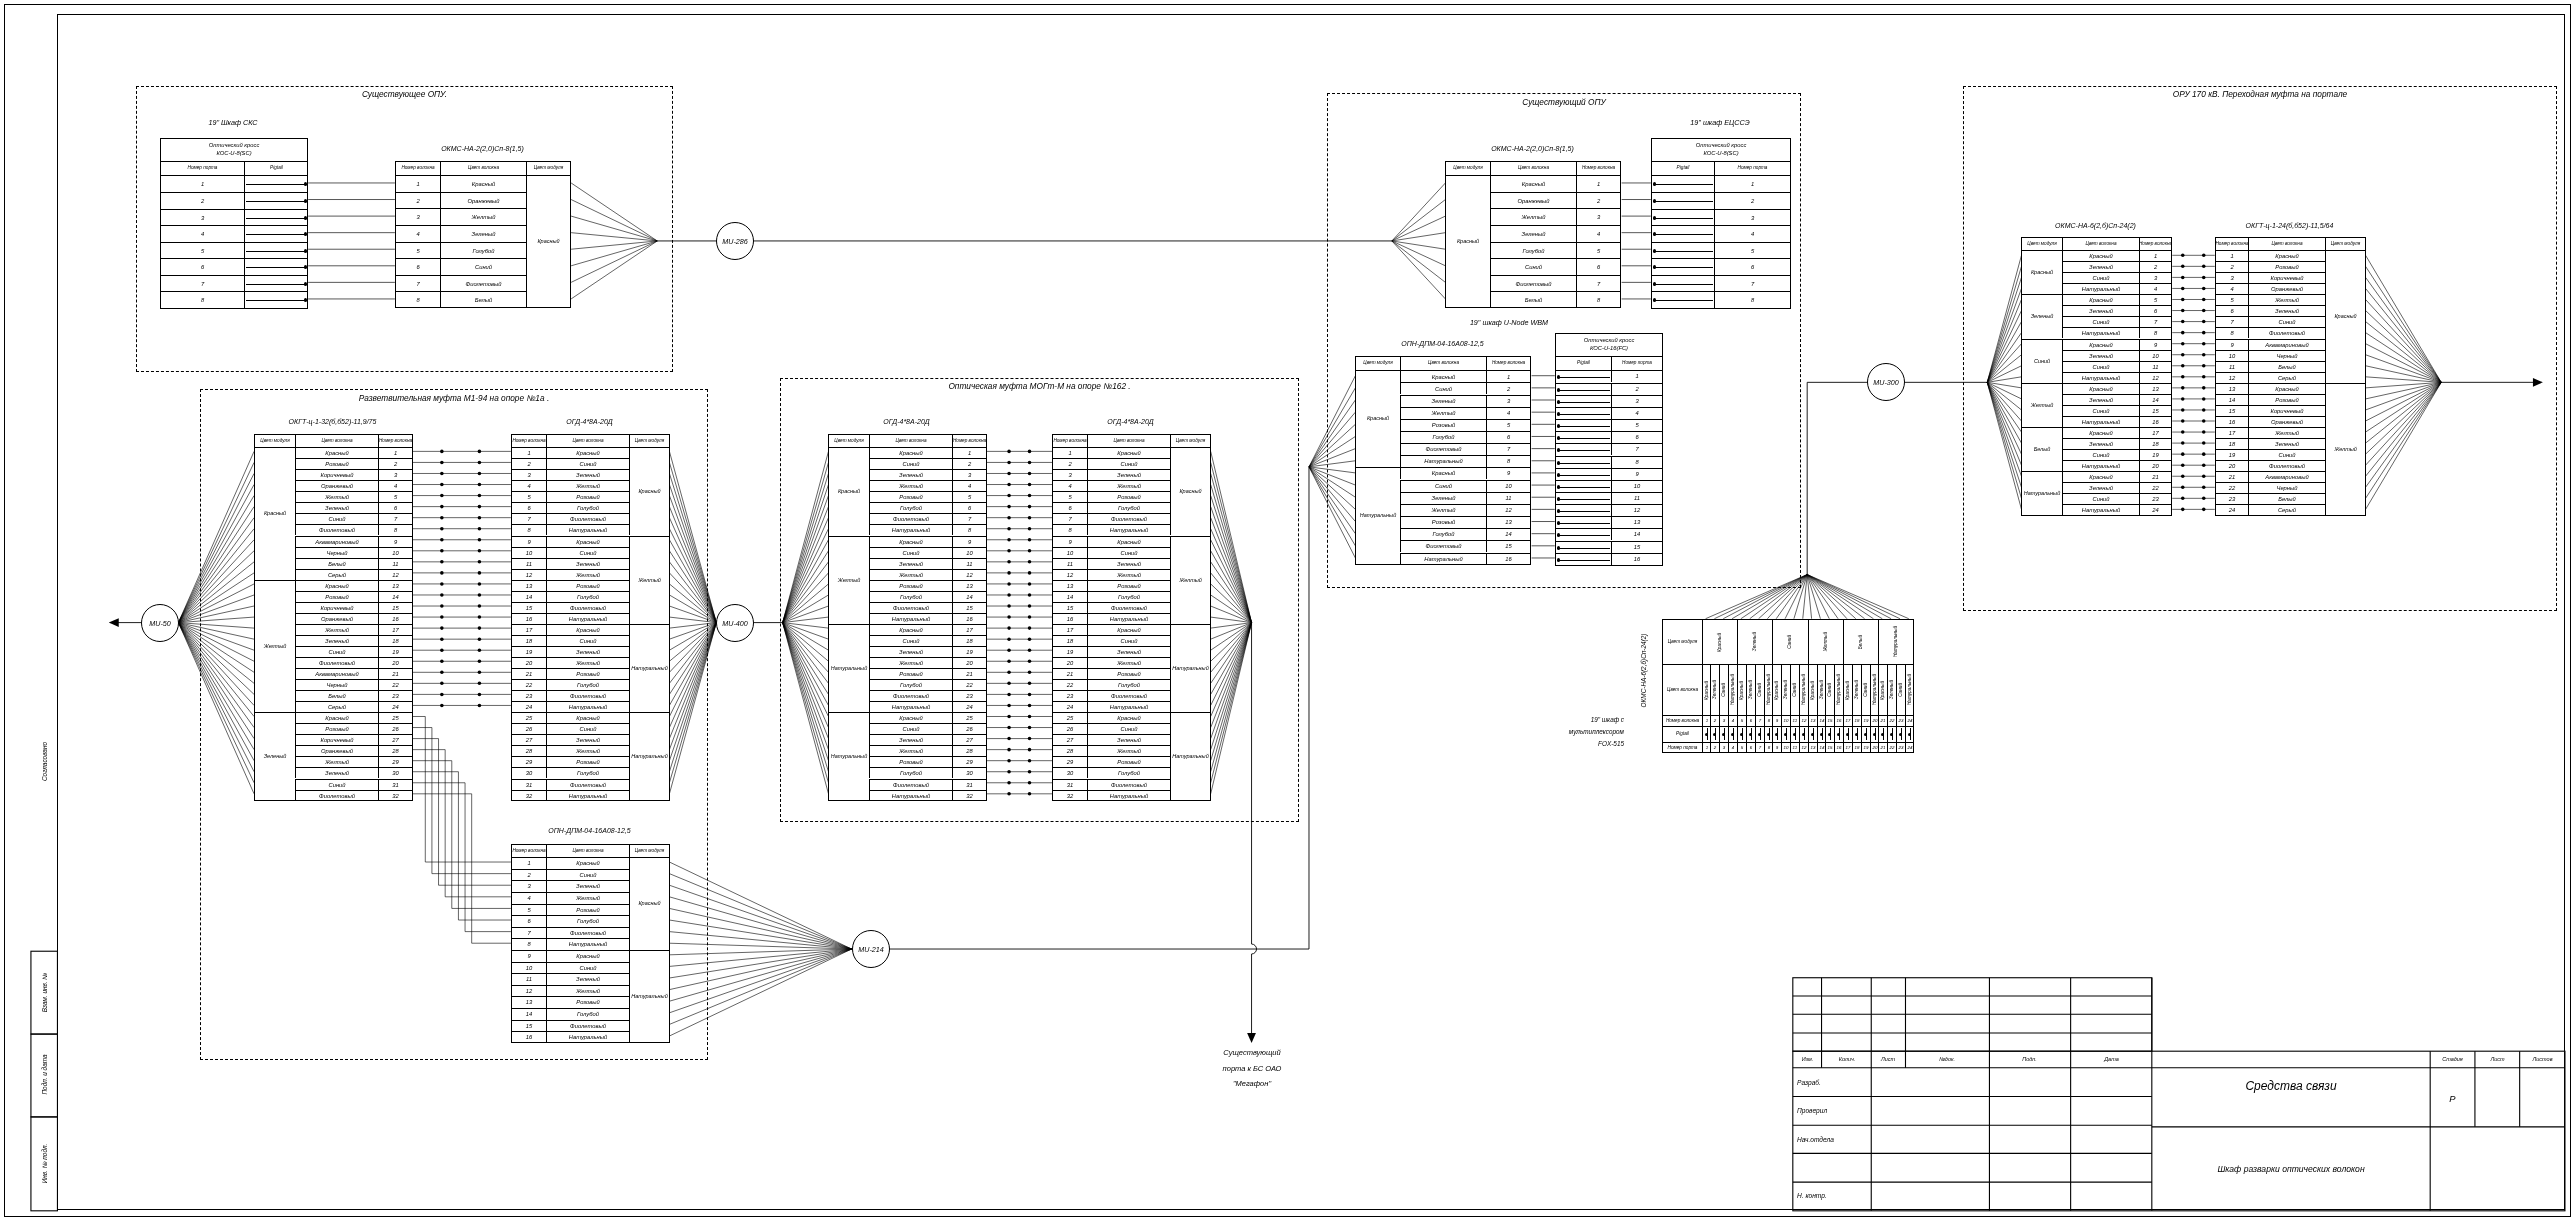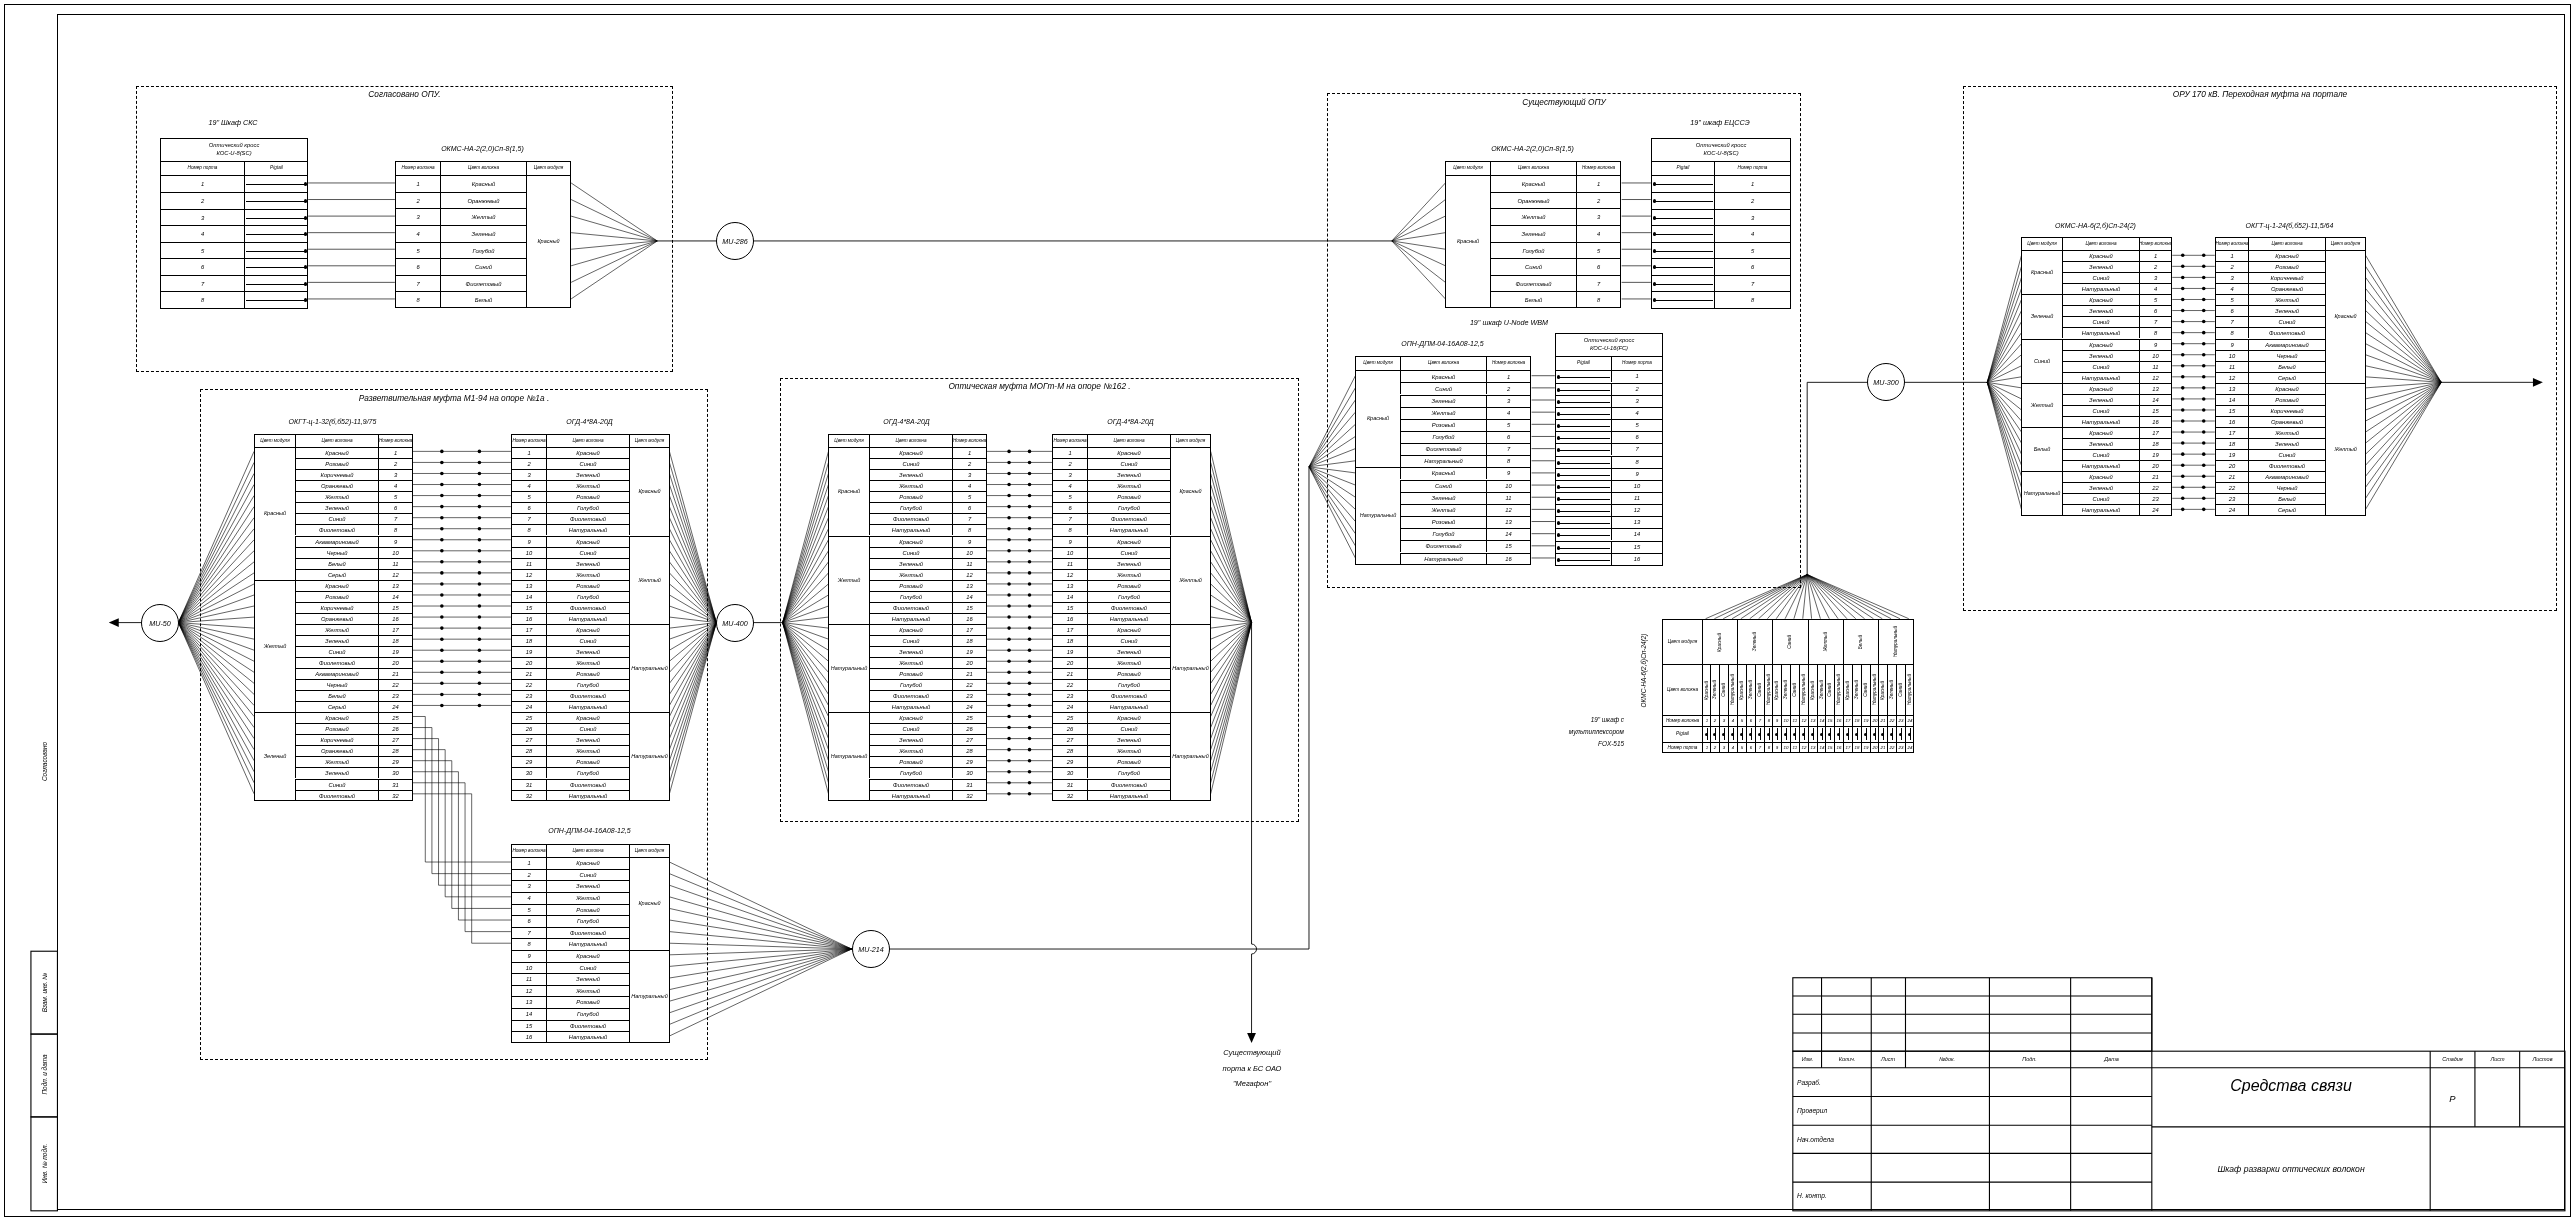--- a/index.html
+++ b/index.html
@@ -606,21 +606,21 @@
 
   <div class="frame-outer"></div>
   <div class="frame-inner"></div>
 
   <div class="dashbox" style="left:136px;top:86px;width:537px;height:286px"></div>
   <div class="dashbox" style="left:200px;top:389px;width:508px;height:671px"></div>
   <div class="dashbox" style="left:780px;top:378px;width:519px;height:444px"></div>
   <div class="dashbox" style="left:1327px;top:93px;width:474px;height:495px"></div>
   <div class="dashbox" style="left:1963px;top:86px;width:594px;height:525px"></div>
 
-  <div class="lbl btitle" style="left:136px;top:89px;width:537px">Согласовано ОПУ.</div>
+  <div class="lbl btitle" style="left:136px;top:89px;width:537px">Существующее ОПУ.</div>
   <div class="lbl btitle" style="left:200px;top:393px;width:508px">Разветвительная муфта М1-94 на опоре №1а .</div>
   <div class="lbl btitle" style="left:780px;top:381px;width:519px">Оптическая муфта МОГт-М на опоре №162 .</div>
   <div class="lbl btitle" style="left:1327px;top:97px;width:474px">Существующий ОПУ</div>
   <div class="lbl btitle" style="left:1963px;top:89px;width:594px">ОРУ 170 кВ. Переходная муфта на портале</div>
 
   <div class="lbl" style="left:160px;top:118px;width:146px">19" Шкаф СКС</div>
   <div class="lbl" style="left:1651px;top:118px;width:138px">19" шкаф ЕЦССЭ</div>
   <div class="lbl" style="left:1355px;top:318px;width:308px">19" шкаф U-Node WBM</div>
 
   <div class="lbl ttitle" style="left:395px;top:145px;width:175px">ОКМС-НА-2(2,0)Сп-8(1,5)</div>
@@ -658,21 +658,21 @@
   <div class="tbx c" style="left:1793px;top:1053px;width:29px;height:12px;font-size:5.5px">Изм.</div>
   <div class="tbx c" style="left:1822px;top:1053px;width:50px;height:12px;font-size:5.5px">Колич.</div>
   <div class="tbx c" style="left:1871px;top:1053px;width:34px;height:12px;font-size:5.5px">Лист</div>
   <div class="tbx c" style="left:1905px;top:1053px;width:84px;height:12px;font-size:5.5px">№док.</div>
   <div class="tbx c" style="left:1989px;top:1053px;width:81px;height:12px;font-size:5.5px">Подп.</div>
   <div class="tbx c" style="left:2071px;top:1053px;width:81px;height:12px;font-size:5.5px">Дата</div>
   <div class="tbx" style="left:1797px;top:1074px;width:72px;height:16.6px">Разраб.</div>
   <div class="tbx" style="left:1797px;top:1102px;width:72px;height:16.6px">Проверил</div>
   <div class="tbx" style="left:1797px;top:1131px;width:72px;height:16.6px">Нач.отдела</div>
   <div class="tbx" style="left:1797px;top:1187px;width:72px;height:16.6px">Н. контр.</div>
-  <div class="tbx c" style="left:2152px;top:1076px;width:278px;height:20px;font-size:16px">Средства связи</div>
+  <div class="tbx c" style="left:2152px;top:1076px;width:278px;height:20px;font-size:12px">Средства связи</div>
   <div class="tbx c" style="left:2152px;top:1159px;width:278px;height:20px;font-size:8.6px">Шкаф разварки оптических волокон</div>
   <div class="tbx c" style="left:2430px;top:1053px;width:45px;height:12px;font-size:5.5px">Стадия</div>
   <div class="tbx c" style="left:2475px;top:1053px;width:45px;height:12px;font-size:5.5px">Лист</div>
   <div class="tbx c" style="left:2520px;top:1053px;width:45px;height:12px;font-size:5.5px">Листов</div>
   <div class="tbx c" style="left:2430px;top:1087px;width:45px;height:22px;font-size:9.4px">Р</div>
 <div class="gt" style="left: 160px; top: 138px; width: 148px; height: 171px;">
       <div class="gc ct" style="left: 0px; top: 0px; width: 146px; height: 22px;">
         <div>Оптический кросс</div>
         <div>КОС-U-8(SC)</div>
       </div>

